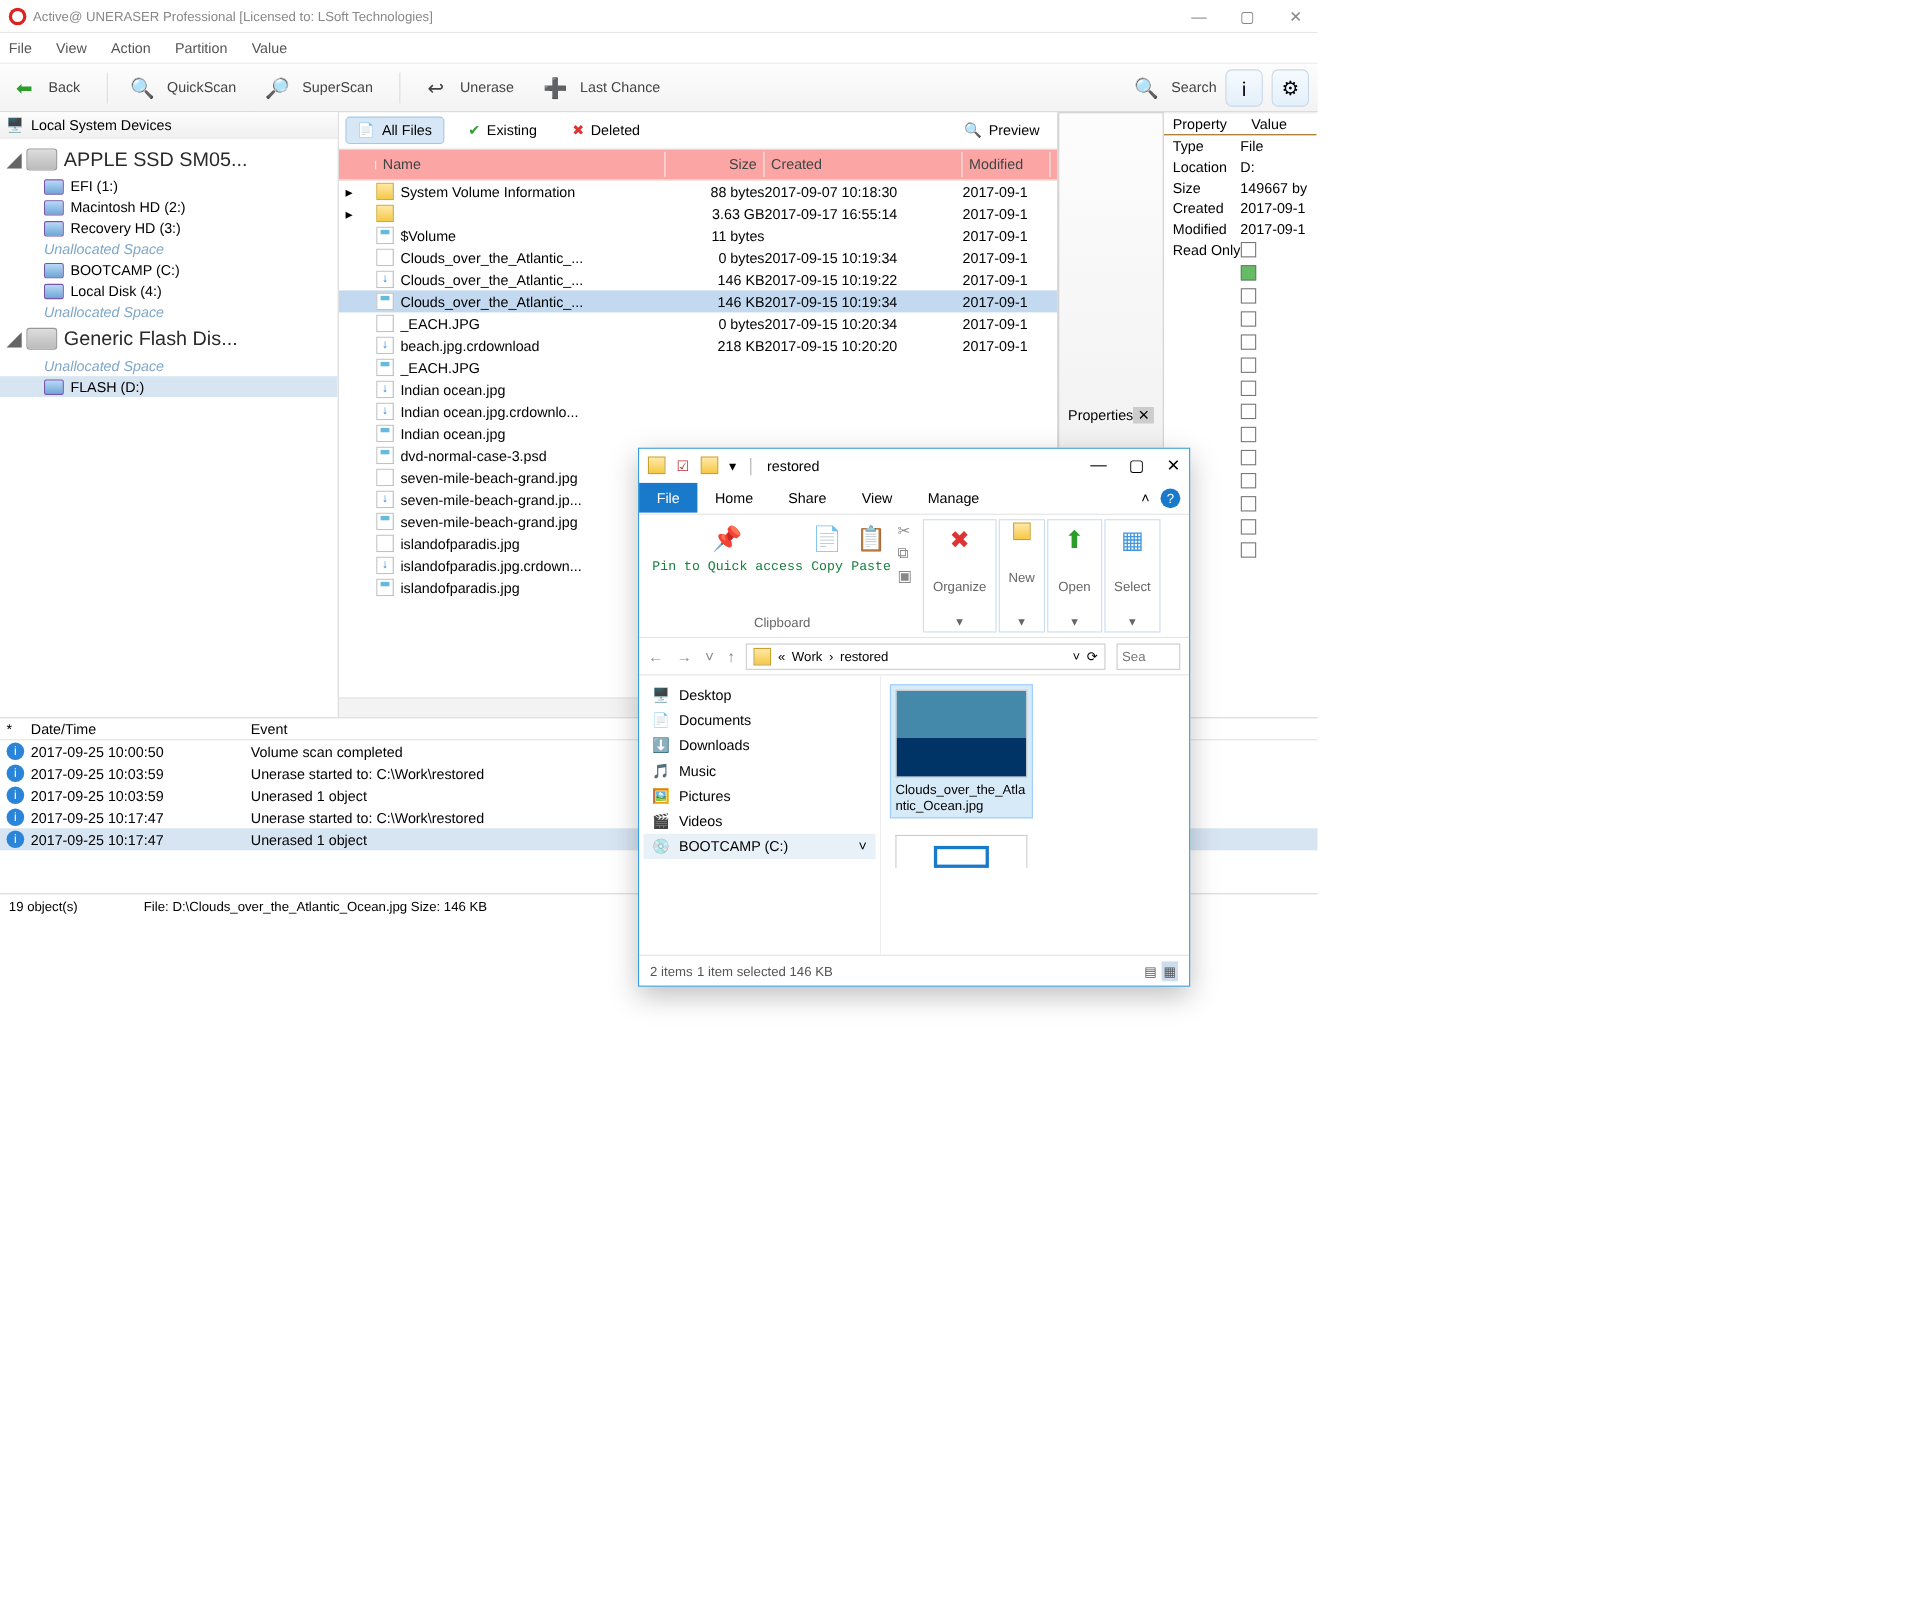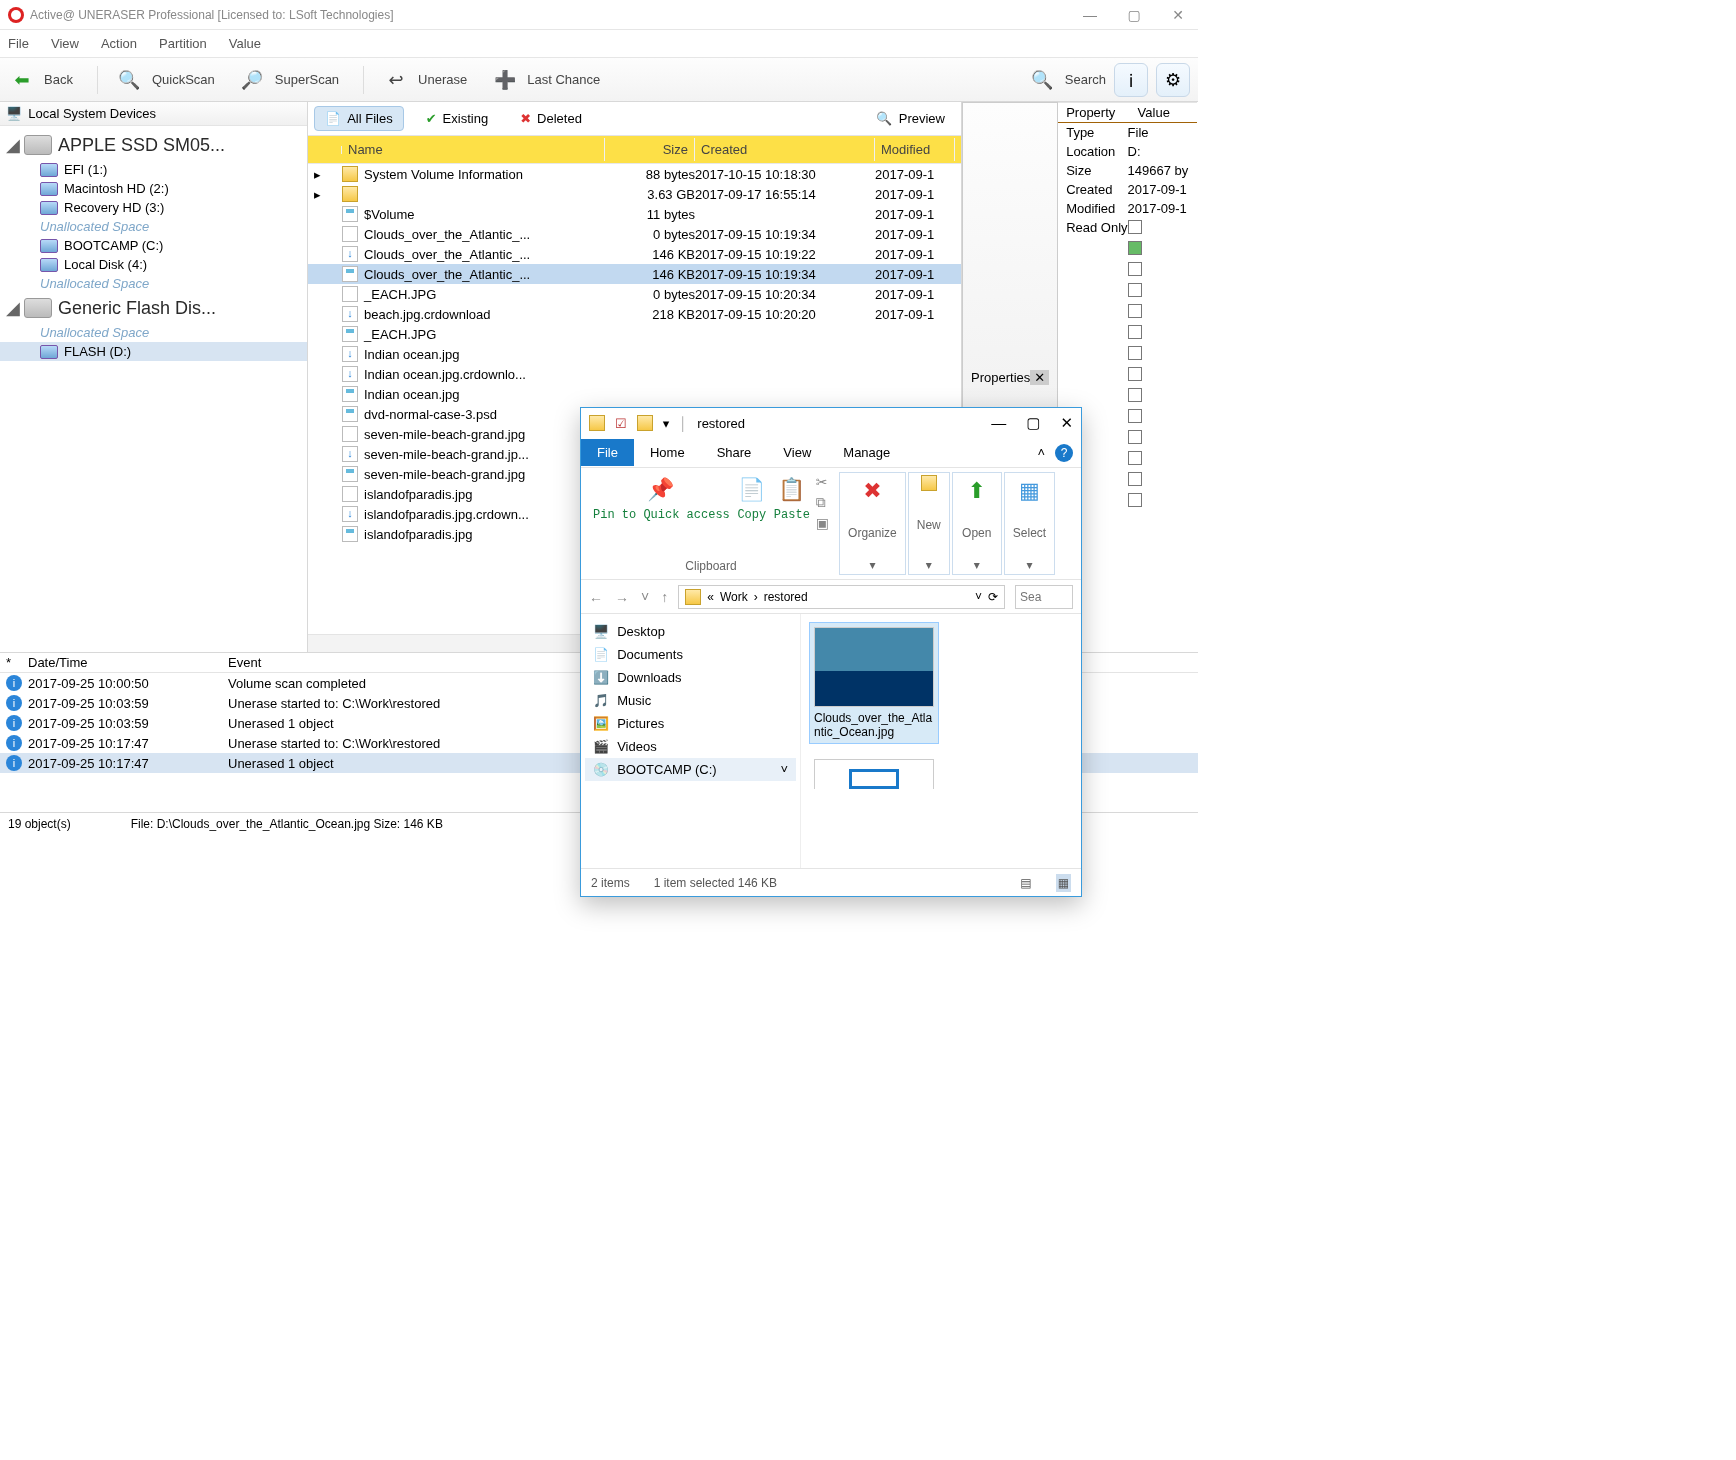--- a/index.html
+++ b/index.html
@@ -33,21 +33,21 @@
 .tri { width: 12px; color: #666; }
 .disk-ic { width: 28px; height: 20px; background: linear-gradient(#ddd,#bbb); border: 1px solid #999; border-radius: 3px; }
 .vol-ic { width: 18px; height: 14px; background: linear-gradient(#b7d9f8,#6fa7d6); border: 1px solid #75a; border-radius: 2px; }
 
 .center { flex: 1; display: flex; flex-direction: column; border-right: 1px solid #d8d8d8; overflow: hidden; }
 .tabs { height: 34px; display: flex; align-items: center; padding: 0 6px; gap: 12px; border-bottom: 1px solid #e4e4e4; }
 .tab { display: flex; align-items: center; gap: 6px; padding: 4px 10px; border-radius: 4px; cursor: pointer; font-size: 13px; }
 .tab.active { background: #d7e7f5; border: 1px solid #a7c8e6; }
 .tabs .preview { margin-left: auto; }
 .grid-head, .grid-row { display: grid; grid-template-columns: 28px 1fr 90px 180px 80px; align-items: center; padding: 2px 6px; font-size: 13px; }
-.grid-head { background: #fde047; border-bottom: 1px solid #e8e8e8; color: #444; }
+.grid-head { background: #fca5a5; border-bottom: 1px solid #e8e8e8; color: #444; }
 .grid-head div { border-right: 1px solid #f0f0f0; padding: 4px 6px; }
 .grid-body { overflow: auto; flex: 1; }
 .grid-row { cursor: pointer; white-space: nowrap; }
 .grid-row.sel { background: #c2d9f0; }
 .grid-row .nm { display: flex; align-items: center; gap: 6px; overflow: hidden; text-overflow: ellipsis; }
 .hscroll { height: 18px; background: #f3f3f3; border-top: 1px solid #e4e4e4; }
 
 .prop-panel { width: 236px; display: flex; flex-direction: row; }
 .prop-head { background: linear-gradient(#fdfdfd,#e9e9e9); padding: 4px 8px; border: 1px solid #ccc; display: flex; align-items: center; justify-content: space-between; font-size: 13px; }
 .prop-file { display: flex; align-items: center; gap: 8px; padding: 10px; border-bottom: 1px solid #e4e4e4; }
@@ -86,21 +86,21 @@
 .addr .path { flex: 1; border: 1px solid #ccc; height: 24px; display: flex; align-items: center; padding: 0 6px; gap: 6px; font-size: 12px; }
 .ex-body { flex: 1; display: flex; overflow: hidden; }
 .ex-nav { width: 220px; border-right: 1px solid #eee; padding: 6px 4px; overflow: auto; }
 .ex-nav .it { display: flex; align-items: center; gap: 8px; padding: 4px 8px; cursor: pointer; }
 .ex-nav .it.sel { background: #e8f0f8; }
 .ex-content { flex: 1; padding: 8px; overflow: auto; }
 .thumb { width: 130px; border: 1px solid transparent; padding: 4px; }
 .thumb.sel { background: #d7eaf7; border: 1px solid #9cf; }
 .thumb .img { width: 100%; height: 80px; background: linear-gradient(#48a 55%, #036 55%); border: 1px solid #ccc; }
 .thumb .cap { font-size: 12px; margin-top: 4px; word-break: break-word; }
-.ex-status { height: 28px; border-top: 1px solid #e4e4e4; display: flex; align-items: center; padding: 0 10px; gap: 24px; font-size: 12px; color: #555; }
+.ex-status { height: 28px; border-top: 1px solid #e4e4e4; display: flex; align-items: center; padding: 0 10px; gap: 4px; font-size: 12px; color: #555; }
 .small-ic { width:16px; height:16px; display:inline-block; }
 .fold-ic { background: linear-gradient(#ffe9a8,#f6c847); border:1px solid #c9a22d; }
 .file-ic { background:#fff; border:1px solid #bbb; position:relative; }
 .file-ic.jpg::after { content:""; position:absolute; left:3px; top:2px; right:3px; height:4px; background:#6bd; }
 .file-ic.dl::after { content:"↓"; position:absolute; inset:0; color:#2a85d9; font-size:11px; text-align:center; }
 </style>
 </head>
 <body>
 
 <div class="titlebar">
@@ -237,21 +237,21 @@
       <div>Modified</div>
     </div>
     <div class="grid-body" id="grid-body">
         <div class="grid-row">
           <div>▸</div>
           <div class="nm">
             <span class="small-ic fold-ic"></span>
             <span>System Volume Information</span>
           </div>
           <div style="text-align:right">88 bytes</div>
-          <div>2017-10-15 10:18:30</div>
+          <div>2017-09-07 10:18:30</div>
           <div>2017-09-1</div>
         </div>
         <div class="grid-row">
           <div>▸</div>
           <div class="nm">
             <span class="small-ic fold-ic"></span>
             <span></span>
           </div>
           <div style="text-align:right">3.63 GB</div>
           <div>2017-09-17 16:55:14</div>

